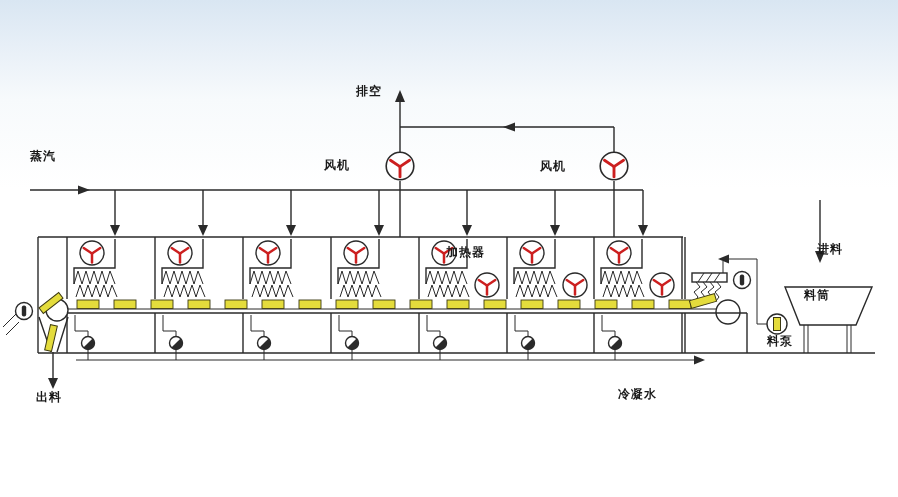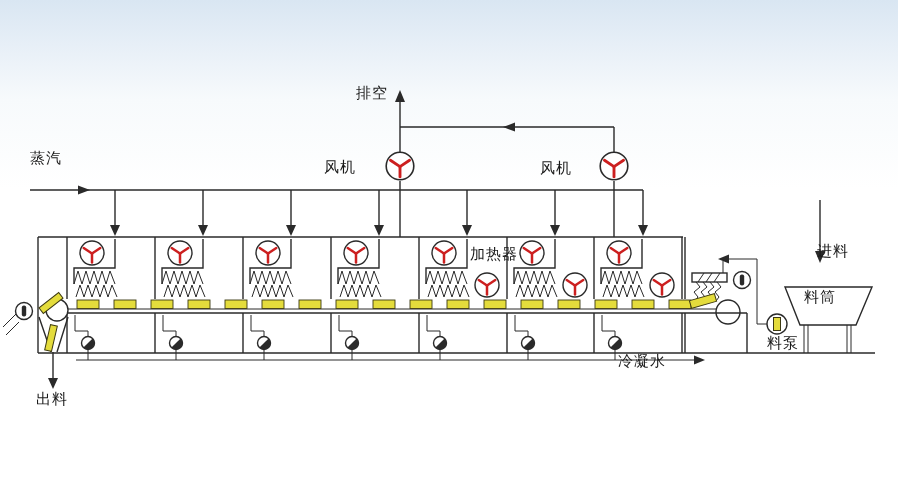--- a/index.html
+++ b/index.html
@@ -17,21 +17,21 @@
   svg{position:absolute;left:0;top:0;}
   .ln{stroke:var(--line);stroke-width:1.4;fill:none;}
   .ln-thin{stroke:var(--line);stroke-width:1;fill:none;}
   .ah{fill:var(--line);stroke:none;}
   .sym-c{fill:#ffffff;stroke:var(--line);stroke-width:1.4;}
   .blades path{stroke:var(--fan-blade);stroke-width:2.5;stroke-linecap:round;fill:none;}
   .fill-dark{fill:var(--line);stroke:none;}
   .bd{fill:var(--belt);stroke:#3d3a12;stroke-width:0.9;}
   .yp{fill:var(--belt);stroke:#3d3a12;stroke-width:1;}
   .lbl{
-    position:absolute;font-size:15px;font-weight:400;color:#191919;
+    position:absolute;font-size:12px;font-weight:700;color:#191919;
     letter-spacing:1px;white-space:nowrap;line-height:1;
   }
 </style>
 </head>
 <body>
 
 <div class="stage">
   <svg width="898" height="497" viewBox="0 0 898 497">
     <defs>
       <g id="fan">
@@ -166,19 +166,19 @@
       <rect class="yp" x="-13" y="-4" width="26" height="8" transform="translate(703,301) rotate(-16)"></rect>
       <circle class="sym-c" cx="728" cy="312" r="12"></circle>
       <path class="ln" d="M683,313 H747 M747,313 V353"></path>
     </g>
   </svg>
 
   <div class="lbl" style="left:30px;top:150px">蒸汽</div>
   <div class="lbl" style="left:356px;top:85px">排空</div>
   <div class="lbl" style="left:324px;top:159px">风机</div>
   <div class="lbl" style="left:540px;top:160px">风机</div>
-  <div class="lbl" style="left:470px;top:246px">加热器</div>
+  <div class="lbl" style="left:446px;top:246px">加热器</div>
   <div class="lbl" style="left:817px;top:243px">进料</div>
   <div class="lbl" style="left:804px;top:289px">料筒</div>
   <div class="lbl" style="left:767px;top:335px">料泵</div>
   <div class="lbl" style="left:36px;top:391px">出料</div>
-  <div class="lbl" style="left:618px;top:353px">冷凝水</div>
+  <div class="lbl" style="left:618px;top:388px">冷凝水</div>
 </div>
 
 </body></html>

